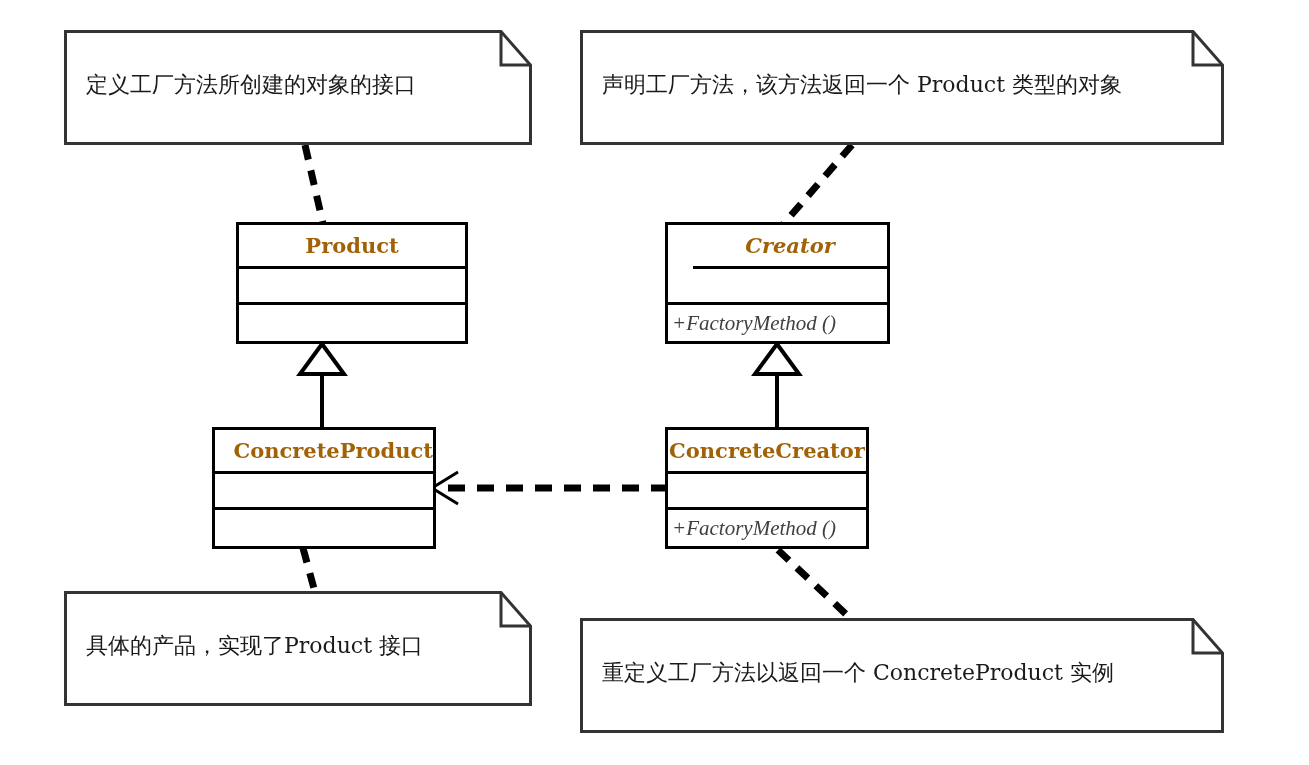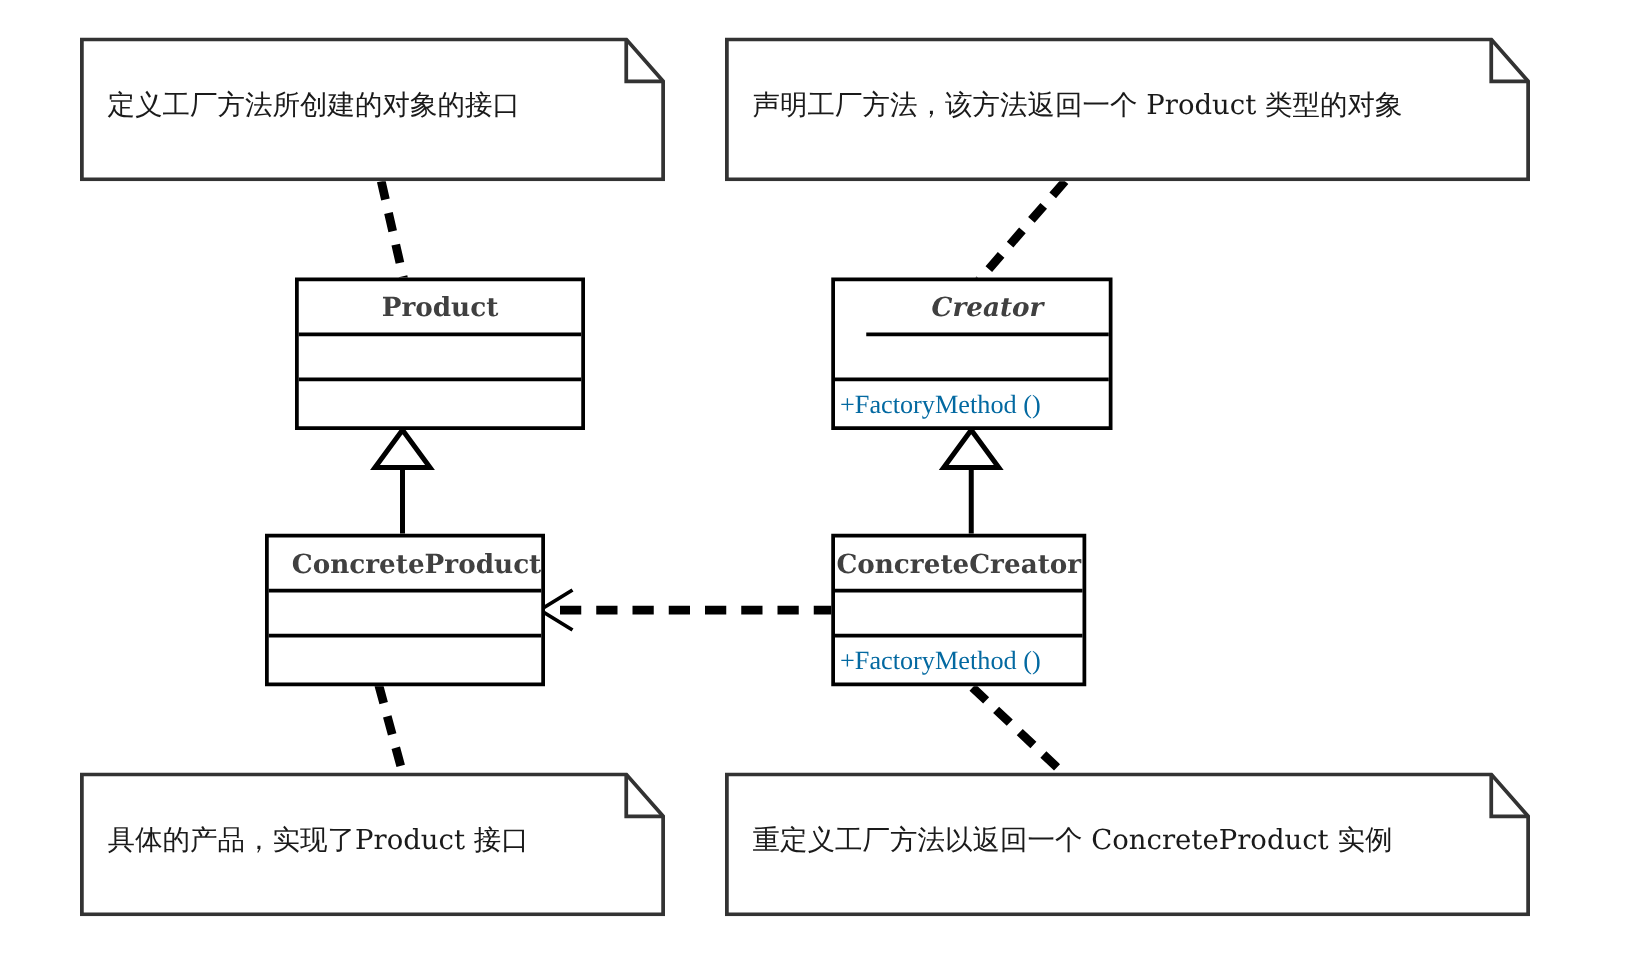--- a/index.html
+++ b/index.html
@@ -48,33 +48,34 @@
   .uml-class .row-ops {
     box-sizing: border-box;
     display: flex;
     align-items: center;
     flex: 0 0 auto;
   }
   .cls-name {
     font-family: "DejaVu Serif", "Liberation Serif", serif;
     font-weight: bold;
     font-size: 21px;
-    color: #404040;
+    color: #a16207;
     letter-spacing: 0px;
     white-space: nowrap;
   }
   .cls-name.abstract {
     font-style: italic;
   }
   .op-text {
     font-family: "Liberation Serif", "DejaVu Serif", serif;
     font-size: 21px;
-    color: #0369a1;
+    color: #404040;
     white-space: nowrap;
     padding-left: 4px;
+    font-style: italic;
   }
   
   .uml-note {
     position: absolute;
     box-sizing: border-box;
     background: #ffffff;
   }
   .note-text {
     position: absolute;
     font-family: "DejaVu Serif", "Liberation Serif", serif;
@@ -124,21 +125,21 @@
   </div>
 
   <div class="uml-note" style="left:580px; top:30px; width:644px; height:115px;border-radius:18px;">
     <svg width="644" height="115" viewBox="0 0 644 115" style="position:absolute;left:0;top:0;">
       <path d="M 1.5 1.5 L 613 1.5 L 642.5 35 L 642.5 113.5 L 1.5 113.5 Z" fill="#ffffff" stroke="#333333" stroke-width="3"></path>
       <polyline points="613,1.5 613,35 642.5,35" fill="none" stroke="#333333" stroke-width="3"></polyline>
     </svg>
     <div class="note-text" style="left:22px; top:42px;">声明工厂方法，该方法返回一个 Product 类型的对象</div>
   </div>
 
-  <div class="uml-note" style="left:64px; top:618px; width:384px; height:115px;">
+  <div class="uml-note" style="left:64px; top:591px; width:384px; height:115px;">
     <svg width="468" height="115" viewBox="0 0 468 115" style="position:absolute;left:0;top:0;">
       <path d="M 1.5 1.5 L 437 1.5 L 466.5 35 L 466.5 113.5 L 1.5 113.5 Z" fill="#ffffff" stroke="#333333" stroke-width="3"></path>
       <polyline points="437,1.5 437,35 466.5,35" fill="none" stroke="#333333" stroke-width="3"></polyline>
     </svg>
     <div class="note-text" style="left:22px; top:42px;">具体的产品，实现了Product 接口</div>
   </div>
 
   <div class="uml-note" style="left:580px; top:618px; width:644px; height:115px;">
     <svg width="644" height="115" viewBox="0 0 644 115" style="position:absolute;left:0;top:0;">
       <path d="M 1.5 1.5 L 613 1.5 L 642.5 35 L 642.5 113.5 L 1.5 113.5 Z" fill="#ffffff" stroke="#333333" stroke-width="3"></path>

